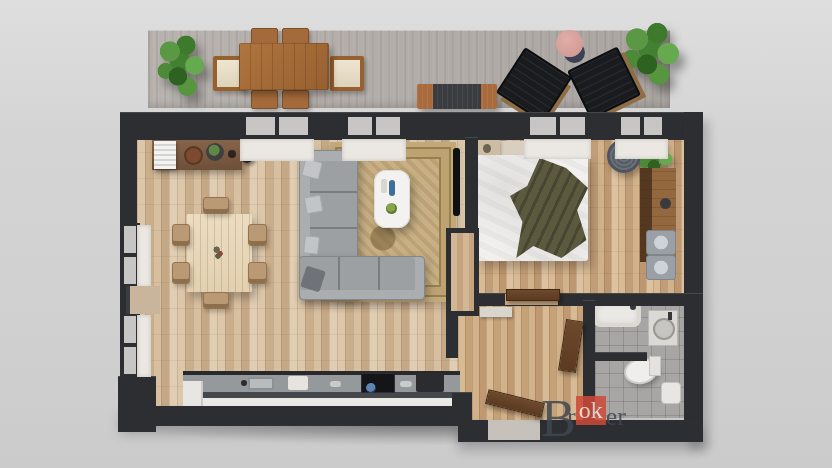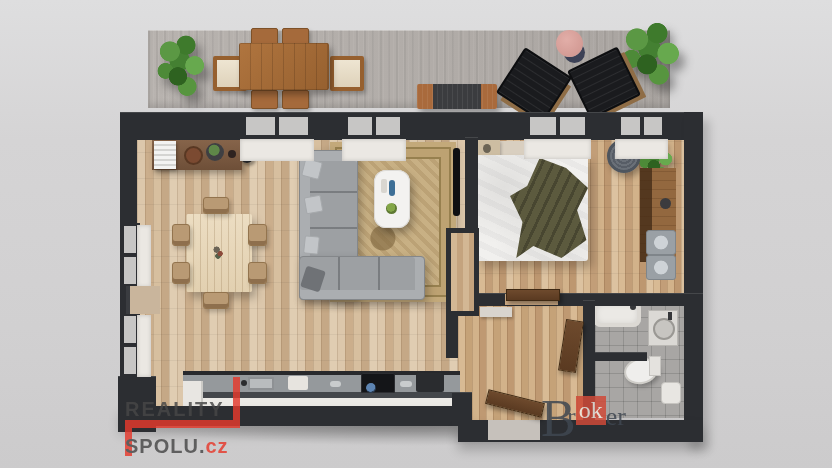--- a/index.html
+++ b/index.html
@@ -378,26 +378,19 @@
   <div class="abs sill s5"></div>
   <div class="abs sill s6"></div>
   <div class="abs left-cab"></div>
   <div class="abs doorway-lb"></div>
 
   <div class="abs hall-bench"></div>
   <div class="abs door bed-door"></div>
   <div class="abs door entry-door"></div>
   <div class="abs door bath-door"></div>
 
-  <div class="abs wm-reality">
-    <div class="abs red-bar rb-right"></div>
-    <div class="abs red-bar rb-bottom"></div>
-    <div class="abs red-bar rb-left"></div>
-    <div class="abs wm-r-line1">REALITY</div>
-    <div class="abs wm-r-line2"><span>SPOLU.</span><span class="cz">cz</span></div>
-  </div>
 
   <div class="abs wm-broker">
     <div class="abs b-cap">B</div>
     <div class="abs b-line1"><span>r</span><span class="b-ok">ok</span><span>er</span></div>
   </div>
 
 </div>
 
 </body></html>

